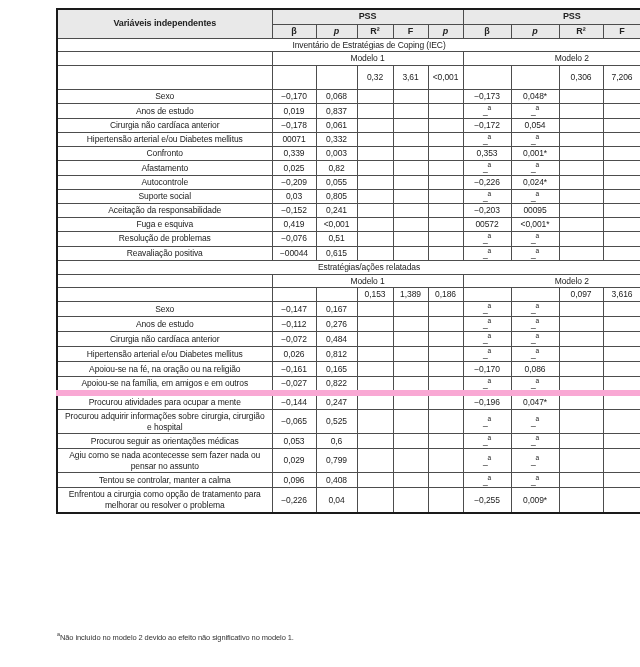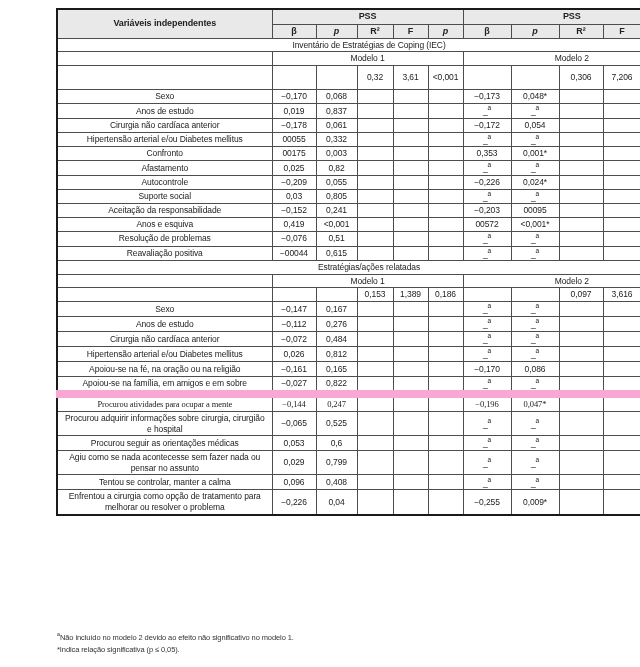--- a/index.html
+++ b/index.html
@@ -24,21 +24,21 @@
   }
   tr.h1 th { background:#e9e9e9; font-weight:bold; font-size:9px; height:15px; }
   tr.h2 th { background:#e9e9e9; font-weight:bold; font-size:9px; height:12px; }
   th.p-col { font-style:italic; }
   th.var-head { text-align:center; }
   tr.sec td { font-weight:normal; text-align:center; height:12px; }
   tr.model td { font-weight:normal; height:13px; }
   tr.stats td { height:13px; }
   tr.row-s1 td { height:14px; }
   tr.row-s2 td { height:15px; }
-  tr.thick-top td { border-top:8px solid #f9a8d4;font-family:Liberation Serif, serif; }
+  tr.thick-top td { border-top:6px solid #f9a8d4; }
   td.lbl { text-align:left; }
   sup.a { font-size:6.5px; vertical-align:super; line-height:1; }
   .footnotes { position:absolute; left:9px; top:630px; font-size:7.5px; color:#333; line-height:1.6; letter-spacing:-0.1px; }
   .footnotes sup { font-size:5.5px; vertical-align:super; }
 </style>
 </head>
 <body>
 
 <div class="page">
 
@@ -131,34 +131,34 @@
           <td></td>
           <td></td>
           <td>−0,172</td>
           <td>0,054</td>
           <td></td>
           <td></td>
           <td></td>
         </tr>
         <tr class="row-s1">
           <td class="lbl">Hipertensão arterial e/ou Diabetes mellitus</td>
-          <td>00055</td>
+          <td>00071</td>
           <td>0,332</td>
           <td></td>
           <td></td>
           <td></td>
           <td>_<sup class="a">a</sup></td>
           <td>_<sup class="a">a</sup></td>
           <td></td>
           <td></td>
           <td></td>
         </tr>
         <tr class="row-s1">
           <td class="lbl">Confronto</td>
-          <td>00175</td>
+          <td>0,339</td>
           <td>0,003</td>
           <td></td>
           <td></td>
           <td></td>
           <td>0,353</td>
           <td>0,001*</td>
           <td></td>
           <td></td>
           <td></td>
         </tr>
@@ -208,21 +208,21 @@
           <td></td>
           <td></td>
           <td></td>
           <td>−0,203</td>
           <td>00095</td>
           <td></td>
           <td></td>
           <td></td>
         </tr>
         <tr class="row-s1">
-          <td class="lbl">Anos e esquiva</td>
+          <td class="lbl">Fuga e esquiva</td>
           <td>0,419</td>
           <td>&lt;0,001</td>
           <td></td>
           <td></td>
           <td></td>
           <td>00572</td>
           <td>&lt;0,001*</td>
           <td></td>
           <td></td>
           <td></td>
@@ -333,21 +333,21 @@
           <td></td>
           <td></td>
           <td></td>
           <td>−0,170</td>
           <td>0,086</td>
           <td></td>
           <td></td>
           <td></td>
         </tr>
         <tr class="row-s2">
-          <td class="lbl">Apoiou-se na família, em amigos e em sobre</td>
+          <td class="lbl">Apoiou-se na família, em amigos e em outros</td>
           <td>−0,027</td>
           <td>0,822</td>
           <td></td>
           <td></td>
           <td></td>
           <td>_<sup class="a">a</sup></td>
           <td>_<sup class="a">a</sup></td>
           <td></td>
           <td></td>
           <td></td>
@@ -428,16 +428,15 @@
           <td>0,009*</td>
           <td></td>
           <td></td>
           <td></td>
         </tr>
       </tbody>
   </table>
 
   <div class="footnotes">
     <div class="fn"><sup>a</sup><span>Não incluído no modelo 2 devido ao efeito não significativo no modelo 1.</span></div>
-    <div class="fn"><span>*</span><span>Indica relação significativa (p ≤ 0,05).</span></div>
   </div>
 
 </div>
 
 </body></html>

